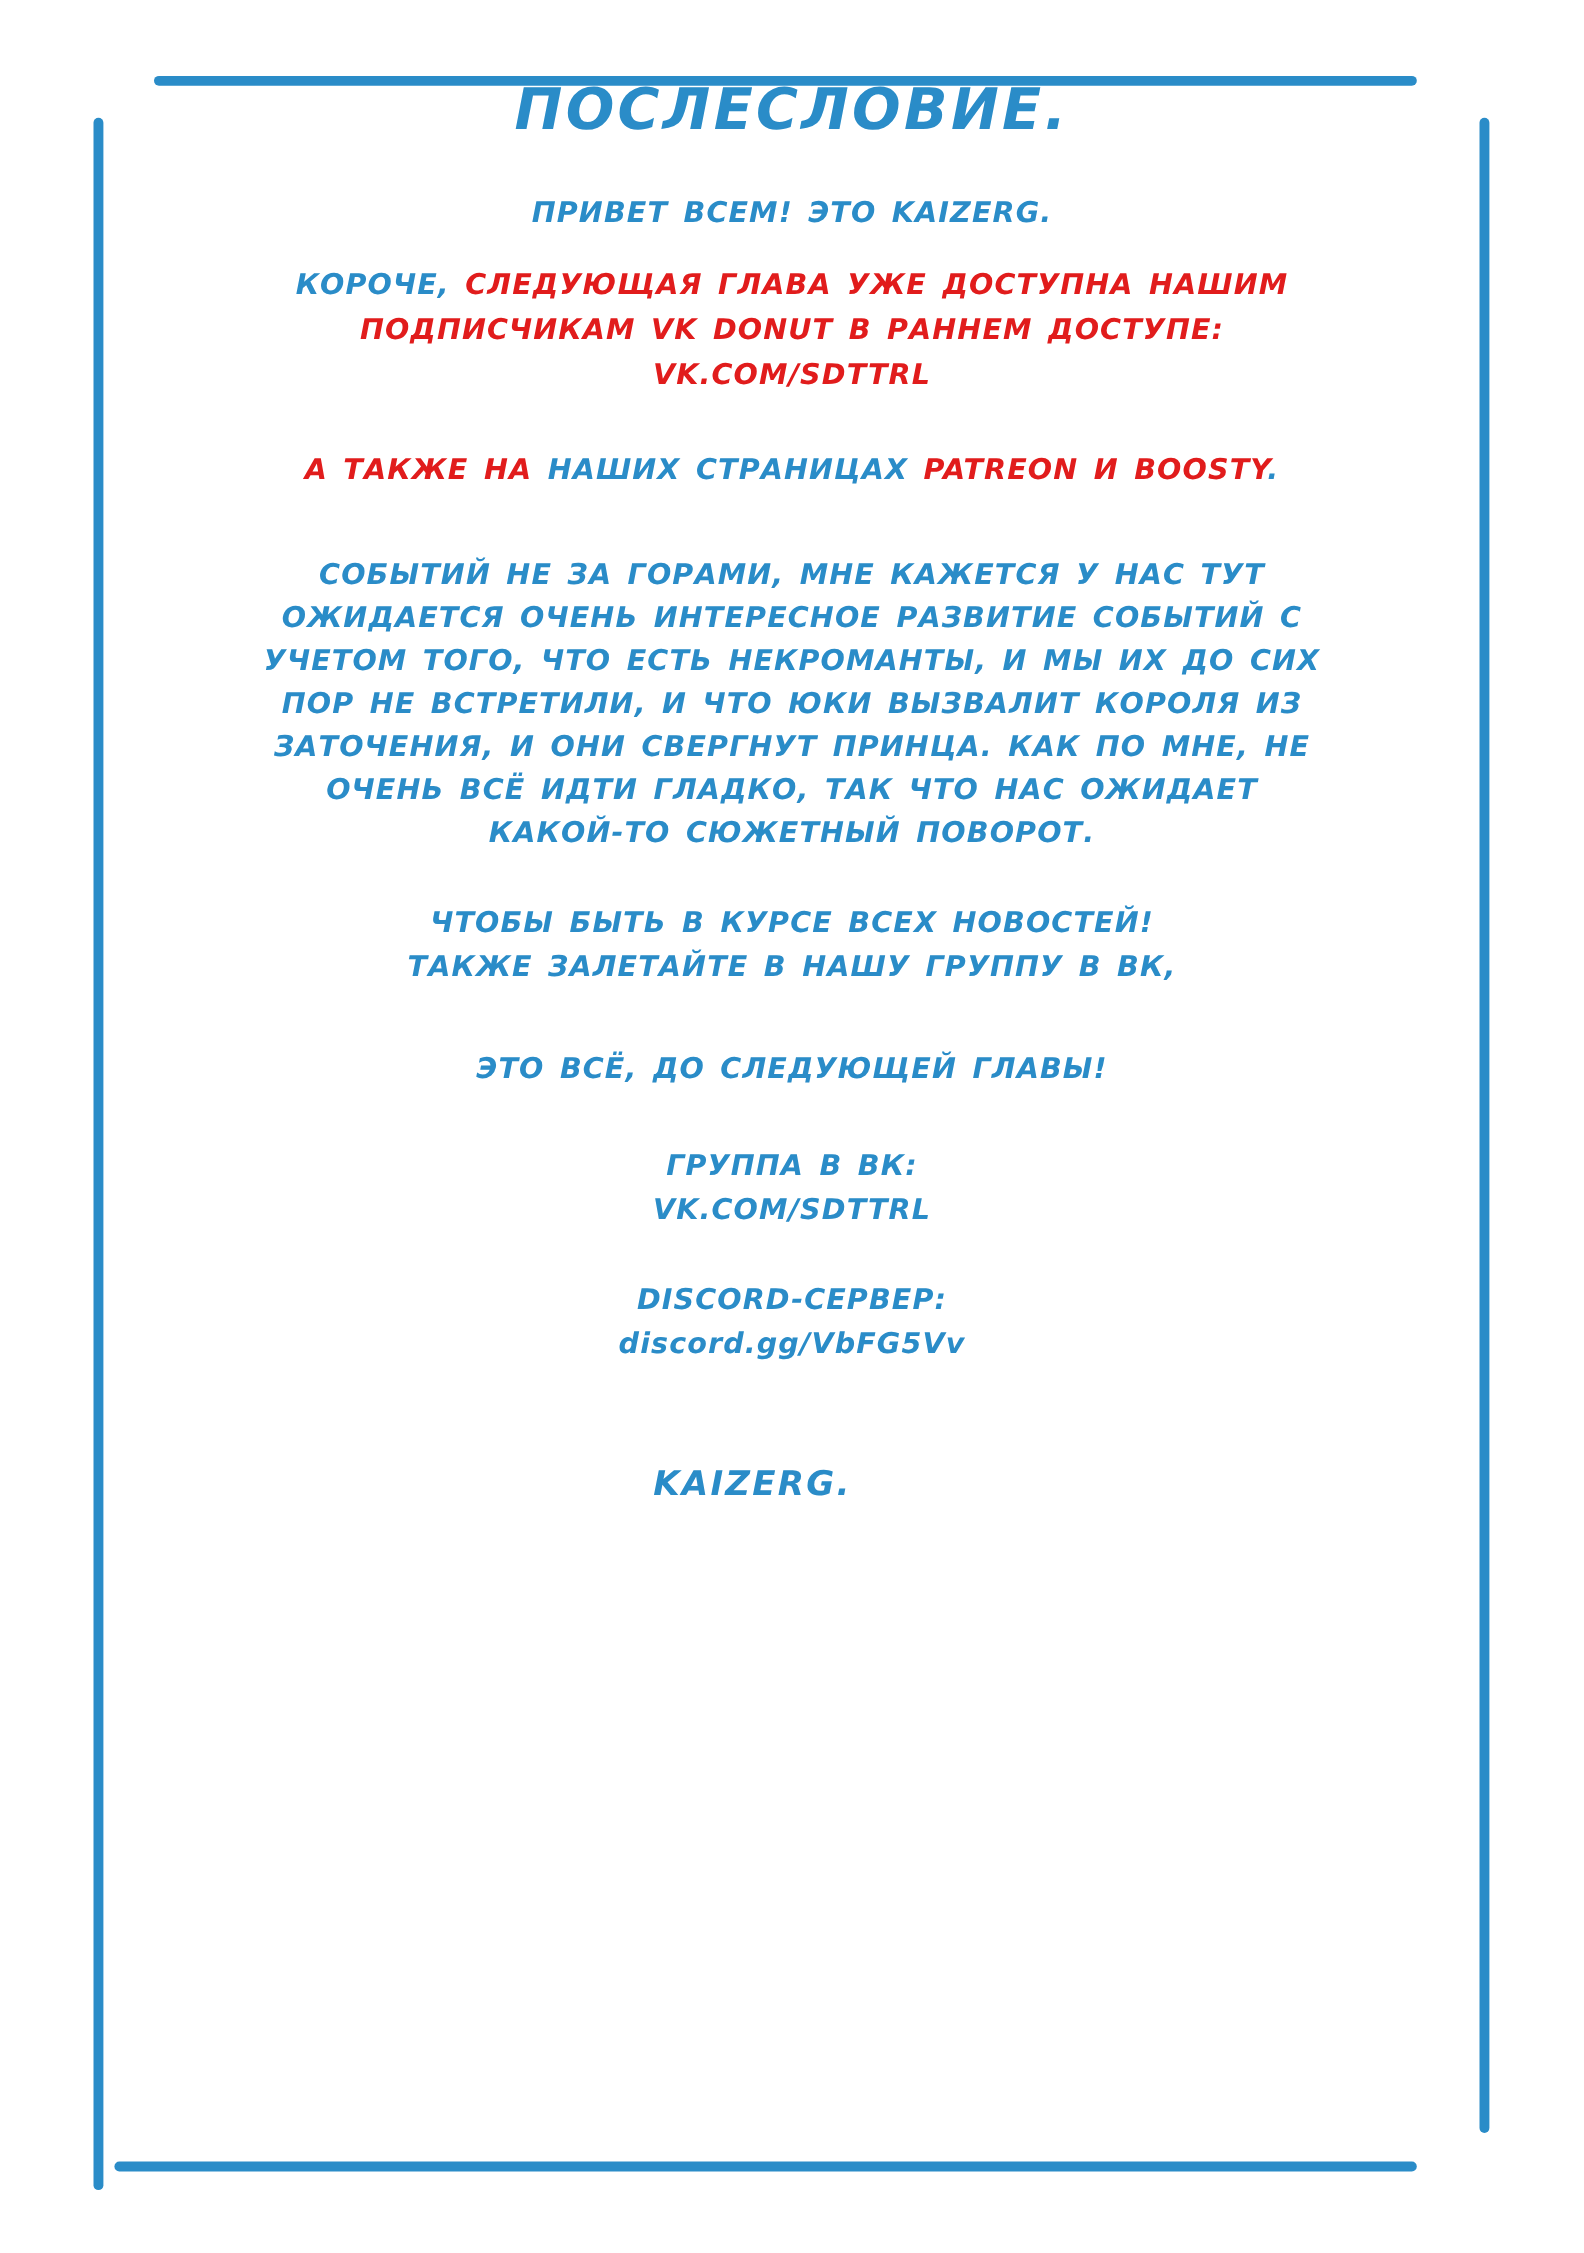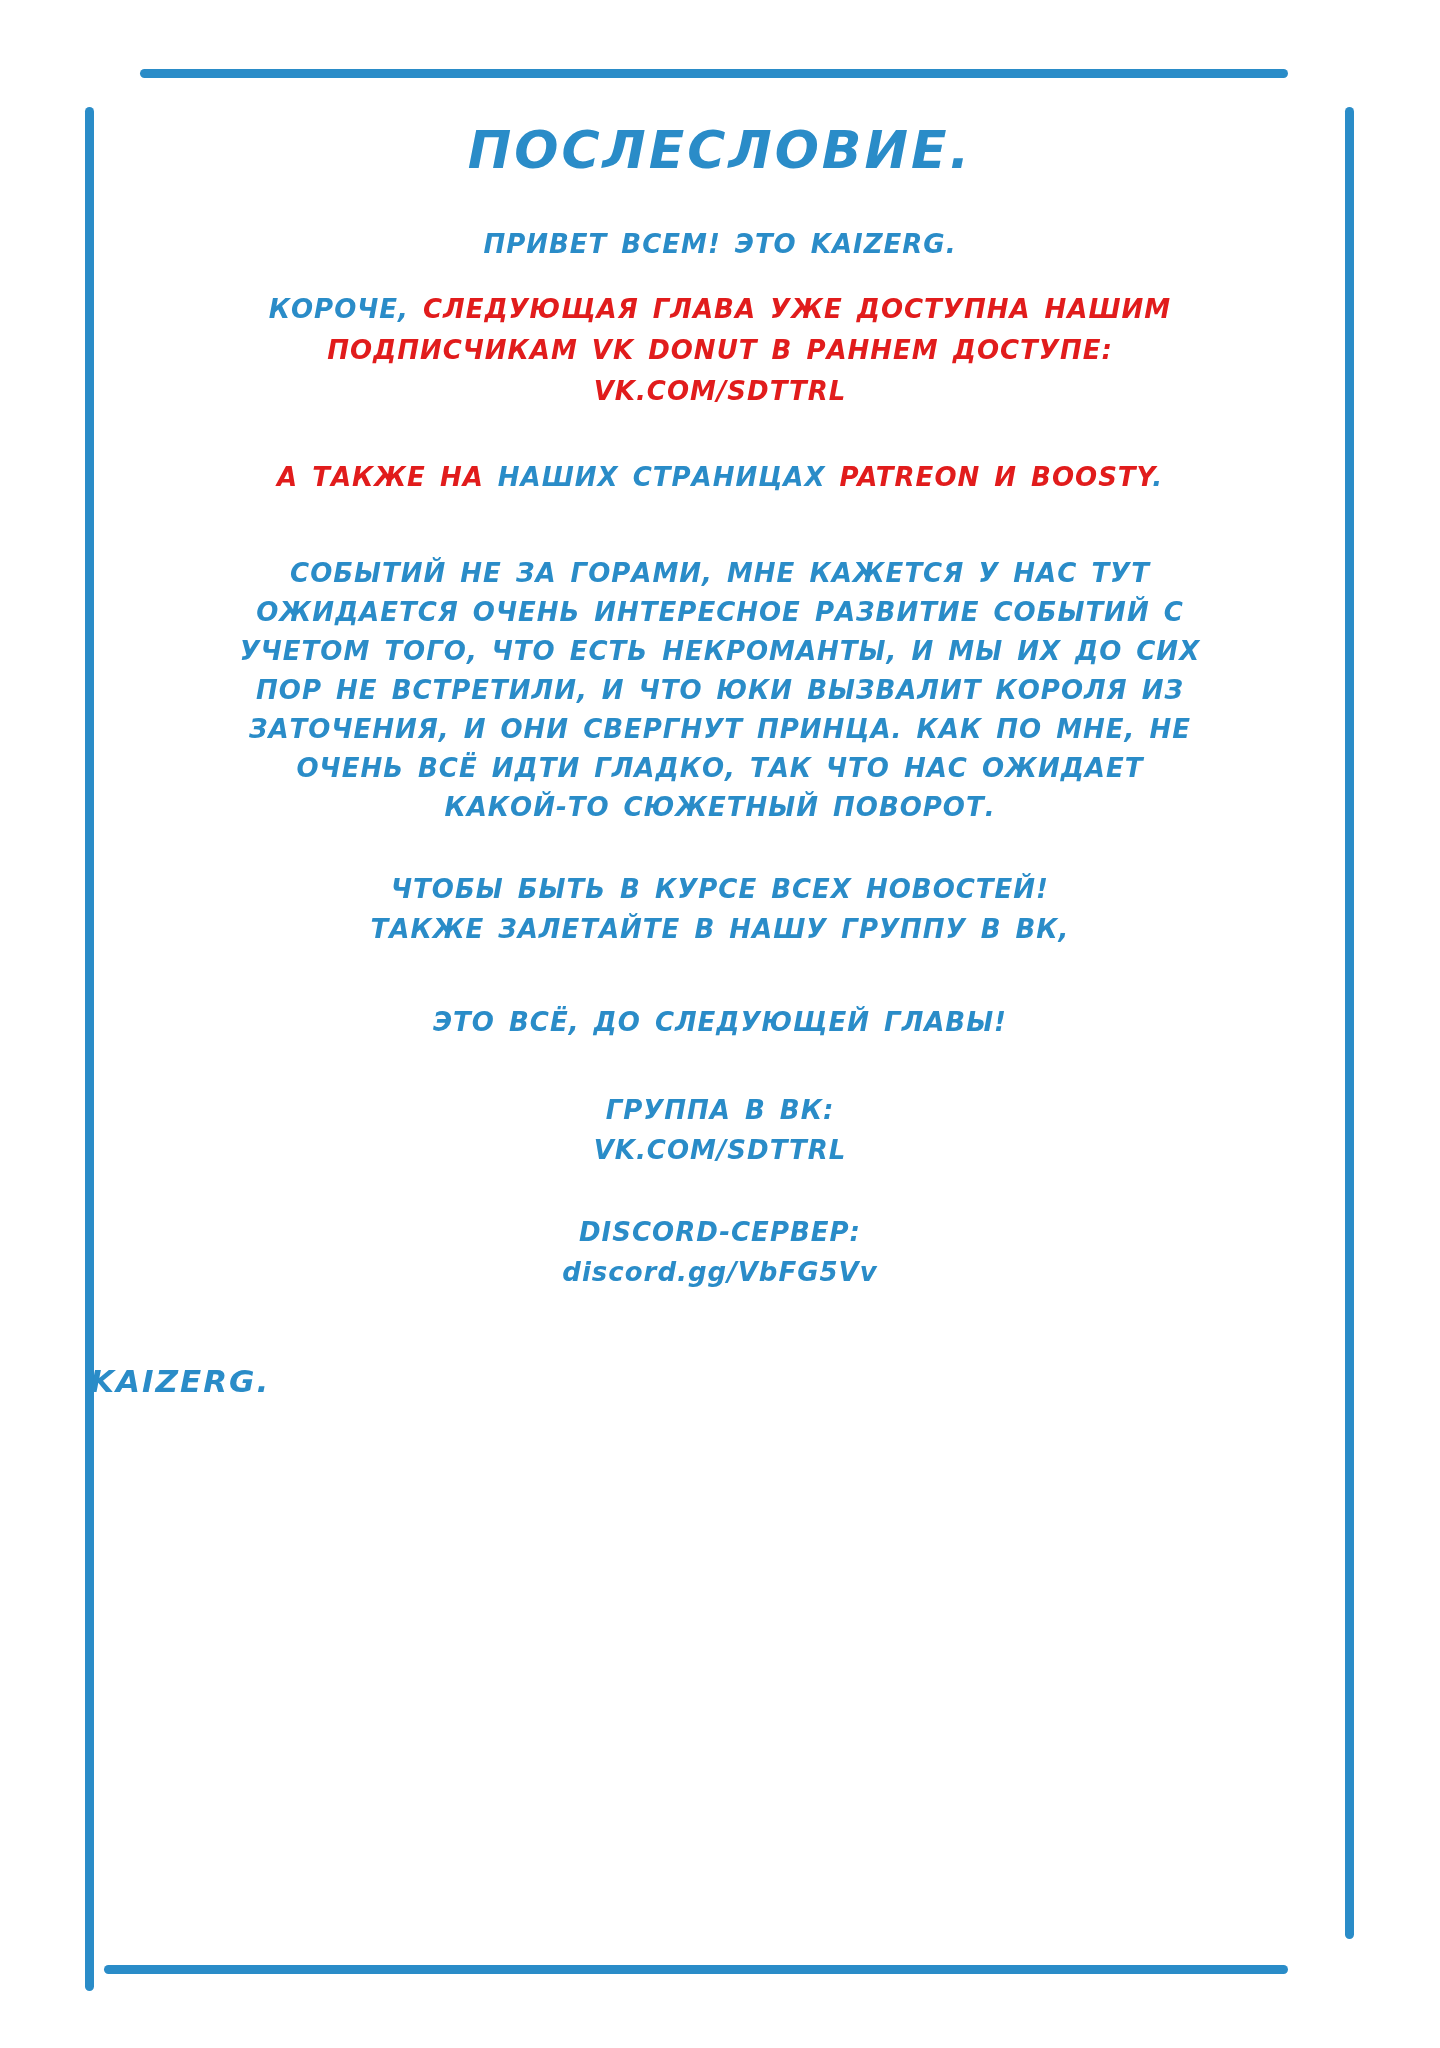--- a/index.html
+++ b/index.html
@@ -14,21 +14,21 @@
   
   .frame-line{position:absolute;background:var(--blue,#2a8cc8);border-radius:5px;}
   .line-top{left:140px;top:69px;width:1148px;height:9px;}
   .line-bottom{left:104px;top:1965px;width:1184px;height:9px;}
   .line-left{left:85px;top:107px;width:9px;height:1884px;}
   .line-right{left:1345px;top:107px;width:9px;height:1832px;}
   
   .content{
     position:absolute;left:90px;top:0;width:1260px;
     text-align:center;
-    padding-top:118px;
+    padding-top:68px;
     font-weight:bold;
     font-style:italic;
   }
   .title{
     font-size:52px;line-height:64px;
     letter-spacing:3px;
     color:var(--blue,#2a8cc8);
     margin:0;
   }
   .block{font-size:26px;line-height:41px;letter-spacing:1px;word-spacing:4px;}
@@ -37,24 +37,24 @@
   .block[data-block-id="also-pages"]{margin-top:45px;}
   .block[data-block-id="main-text"]{margin-top:56px;line-height:39px;}
   .block[data-block-id="waiting"]{margin-top:71px;}
   .block[data-block-id="join-group"]{margin-top:42px;line-height:40px;}
   .block[data-block-id="farewell"]{margin-top:53px;}
   .block[data-block-id="vk-group"]{margin-top:47px;line-height:40px;}
   .block[data-block-id="discord"]{margin-top:42px;line-height:40px;}
   .c-blue{color:var(--blue,#2a8cc8);}
   .c-red{color:var(--red,#e11c1c);}
   .signature{
-    margin-top:68px;
+    margin-top:86px;
     font-size:31px;line-height:42px;
     letter-spacing:2px;
-    text-align:left;
+    text-align:center;
     padding-right:72px;
     color:var(--blue,#2a8cc8);
   }
 </style>
 </head>
 <body style="background: rgb(255, 255, 255);">
 
 <div class="page">
   <div class="frame-line line-top"></div>
   <div class="frame-line line-bottom"></div>

